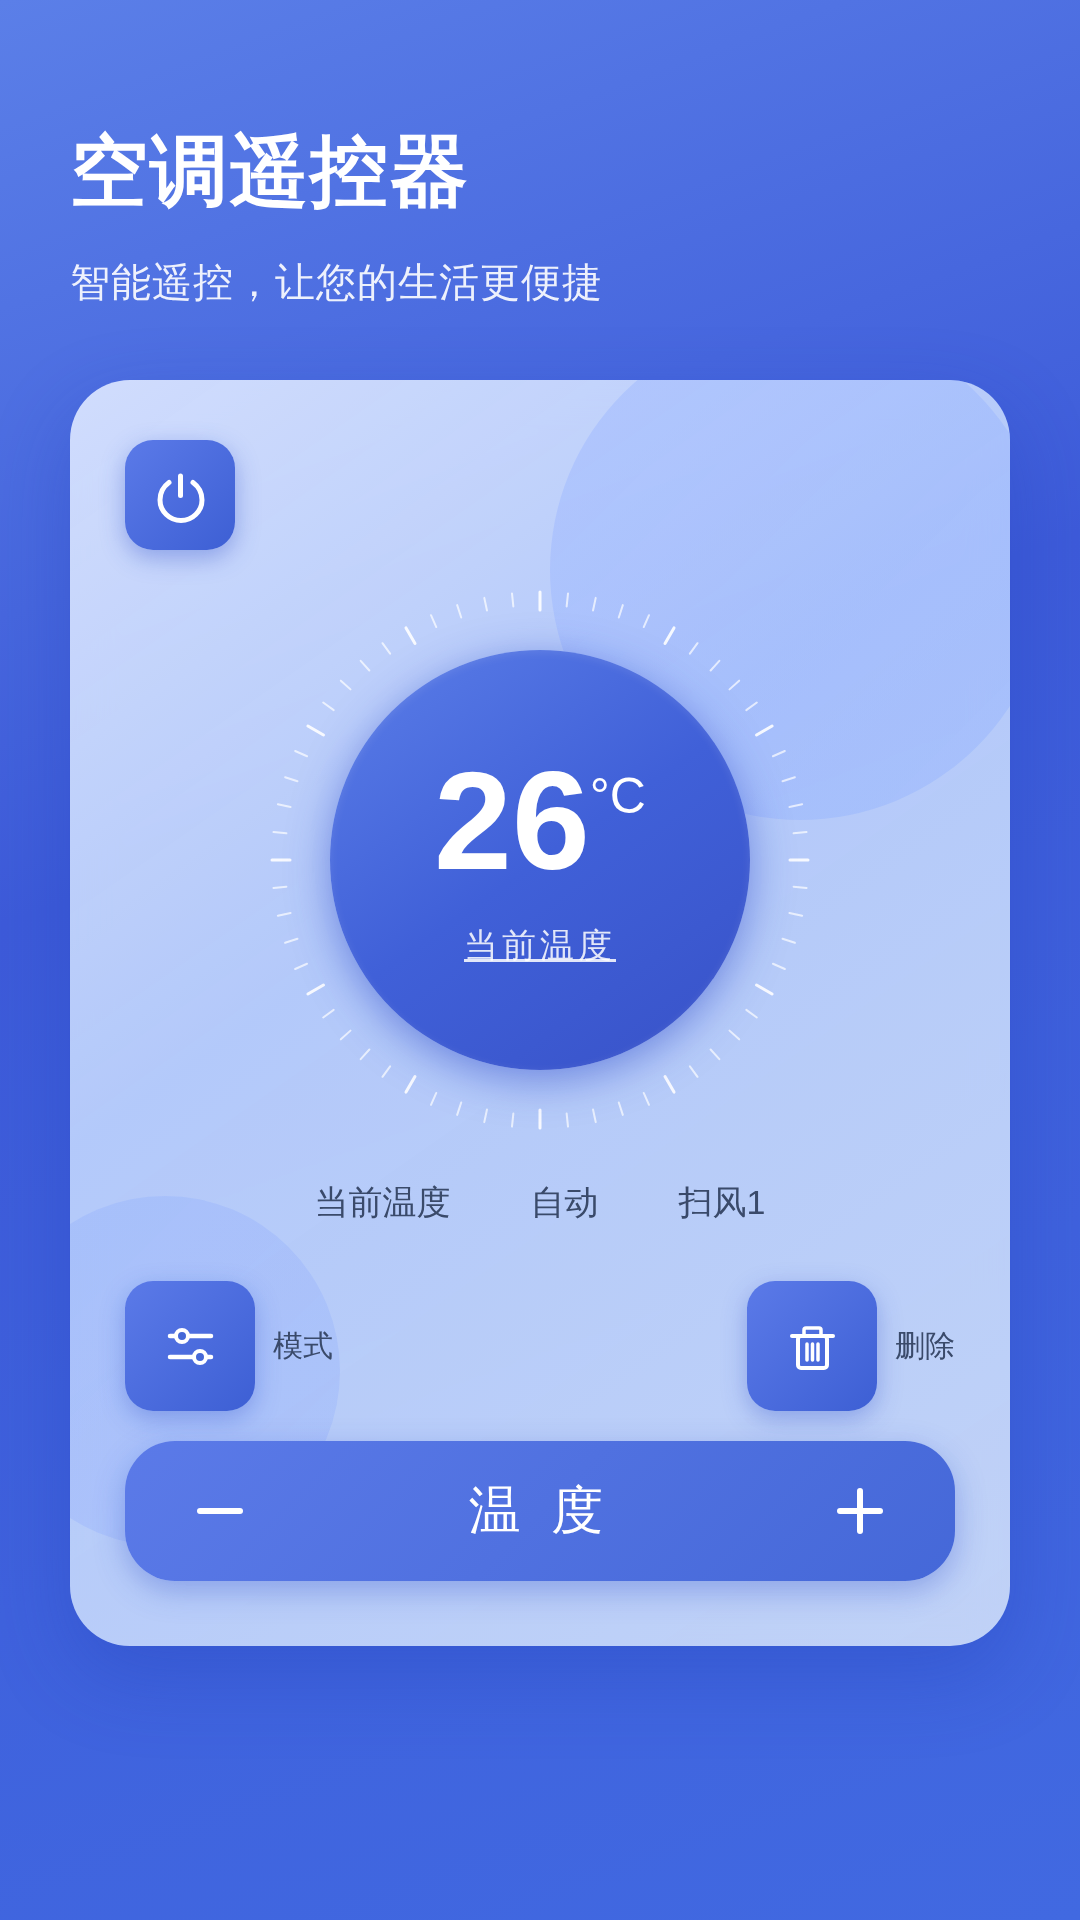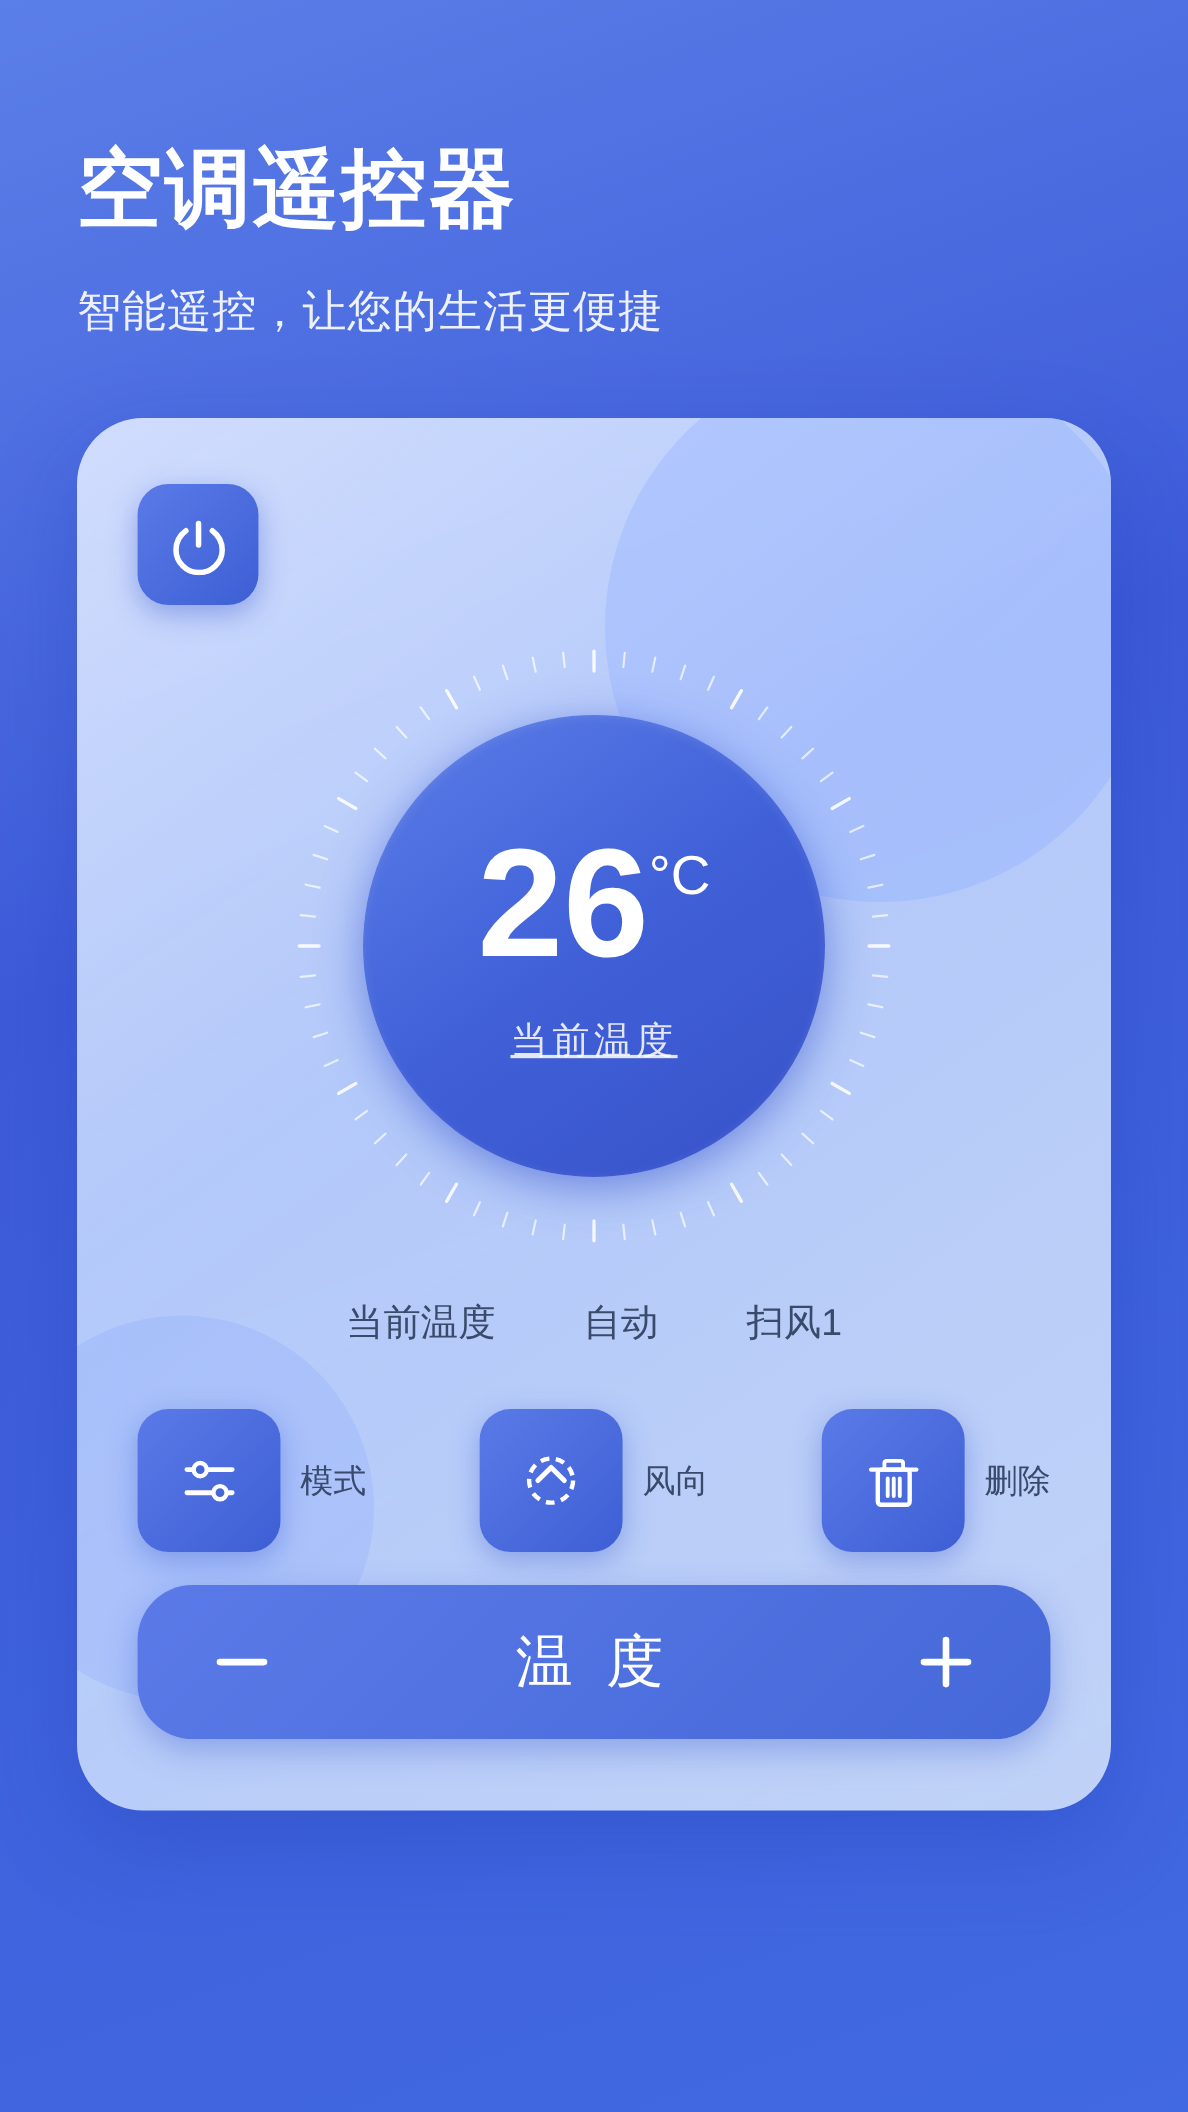--- a/index.html
+++ b/index.html
@@ -369,30 +369,20 @@
             <line x1="12" y1="22" x2="53" y2="22" stroke="white" stroke-width="4.5" stroke-linecap="round"></line>
             <circle cx="24" cy="22" r="6" fill="#4568d8" stroke="white" stroke-width="4"></circle>
             <line x1="12" y1="43" x2="53" y2="43" stroke="white" stroke-width="4.5" stroke-linecap="round"></line>
             <circle cx="42" cy="43" r="6" fill="#4568d8" stroke="white" stroke-width="4"></circle>
           </svg>
         </div>
         <span class="control-label">模式</span>
       </div>
 
 
-      <div class="control-btn-wrap">
-        <div class="control-btn">
-          <svg viewBox="0 0 65 65" fill="none" xmlns="http://www.w3.org/2000/svg">
-            <path d="M32 10 L32 55" stroke="white" stroke-width="1" fill="none" opacity="0"></path>
-            <circle cx="32" cy="32" r="20" stroke="white" stroke-width="4" fill="none" stroke-dasharray="8 6"></circle>
-            <path d="M20 32 L32 20 L44 32" stroke="white" stroke-width="4.5" stroke-linecap="round" stroke-linejoin="round" fill="none"></path>
-          </svg>
-        </div>
-        <span class="control-label">风向</span>
-      </div>
 
       <div class="control-btn-wrap">
         <div class="control-btn">
           <svg viewBox="0 0 65 65" fill="none" xmlns="http://www.w3.org/2000/svg">
 
             <rect x="18" y="22" width="29" height="32" rx="3" stroke="white" stroke-width="4" fill="none"></rect>
             <line x1="12" y1="22" x2="53" y2="22" stroke="white" stroke-width="4" stroke-linecap="round"></line>
             <rect x="24" y="14" width="17" height="8" rx="2" stroke="white" stroke-width="3.5" fill="none"></rect>
             <line x1="27" y1="30" x2="27" y2="46" stroke="white" stroke-width="3.5" stroke-linecap="round"></line>
             <line x1="32.5" y1="30" x2="32.5" y2="46" stroke="white" stroke-width="3.5" stroke-linecap="round"></line>

